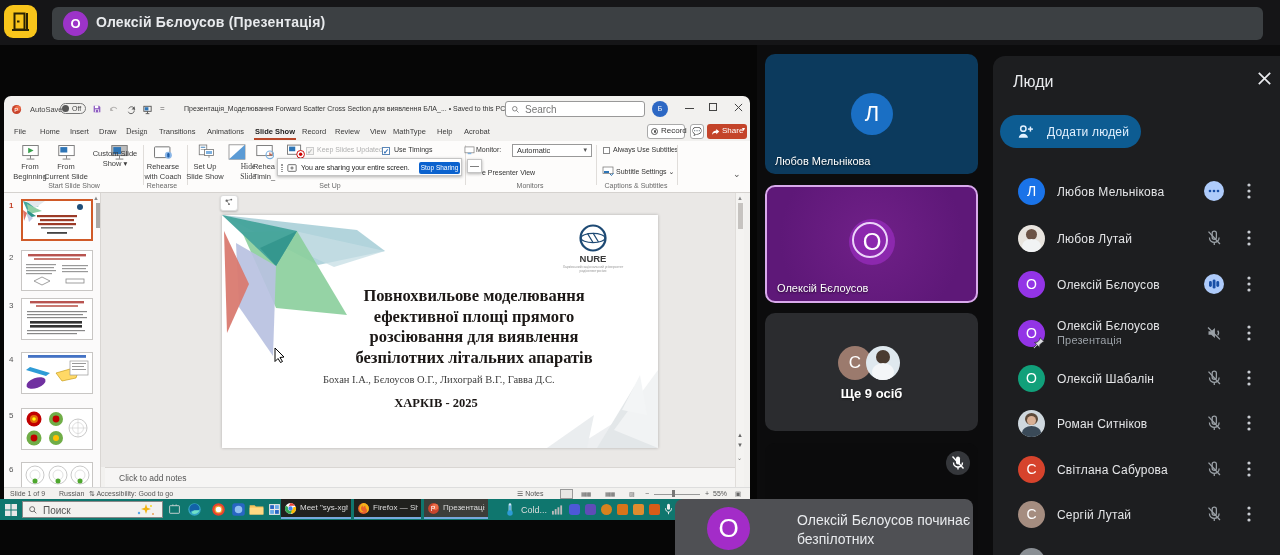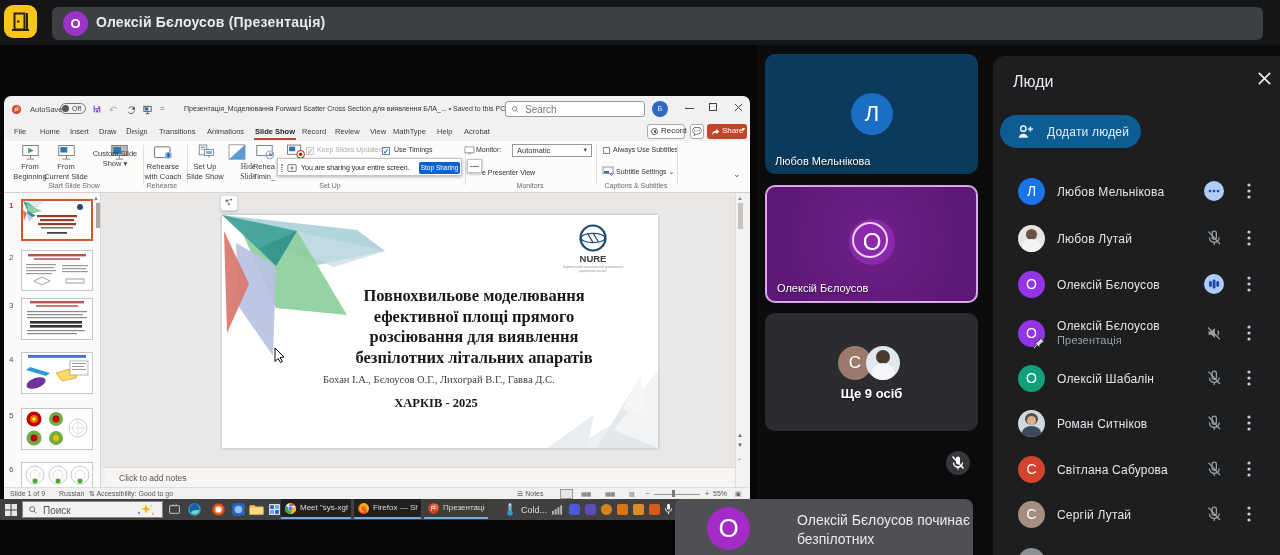--- a/index.html
+++ b/index.html
@@ -39,21 +39,21 @@
   .thumb { position:absolute; left:17px; width:72px; background:#fff; border:1px solid #c8c6c4; }
   .tnum { position:absolute; left:5px; font-size:8px; color:#555; }
   #notes { left:101px; top:371px; width:630px; height:20px; background:#f6f5f4; border-top:1px solid #d9d6d3; }
   #statusbar { left:0; top:391px; width:746px; height:12px; background:#f2f1ef; border-top:1px solid #ddd; font-size:7px; color:#555; }
   #vscroll { left:731px; top:97px; width:9px; height:268px; background:#f4f3f1; border-left:1px solid #e0ddda; }
 
   
   #slide { left:218px; top:119px; width:436px; height:233px; background:#fff; box-shadow:0 0 3px rgba(0,0,0,.25); }
 
   
-  #taskbar { left:0; top:499px; width:757px; height:21px; background:#404040; }
+  #taskbar { left:0; top:499px; width:757px; height:21px; background:#0f766e; }
   .tapp { position:absolute; top:0; height:20px; color:#ddd; font-size:8px; border-bottom:2px solid #76a9dc; }
 
   
   .tile { position:absolute; left:765px; width:213px; border-radius:10px; overflow:hidden; }
   .tlabel { position:absolute; left:10px; bottom:7px; color:#fff; font-size:11px; font-weight:500;
             text-shadow:0 1px 2px rgba(0,0,0,.6); }
 
   
   #panel { left:993px; top:56px; width:287px; height:499px; background:#1d1e20; border-radius:12px 0 0 0; color:#e2e2e3; }
   .prow { position:absolute; left:0; width:287px; height:46px; }

